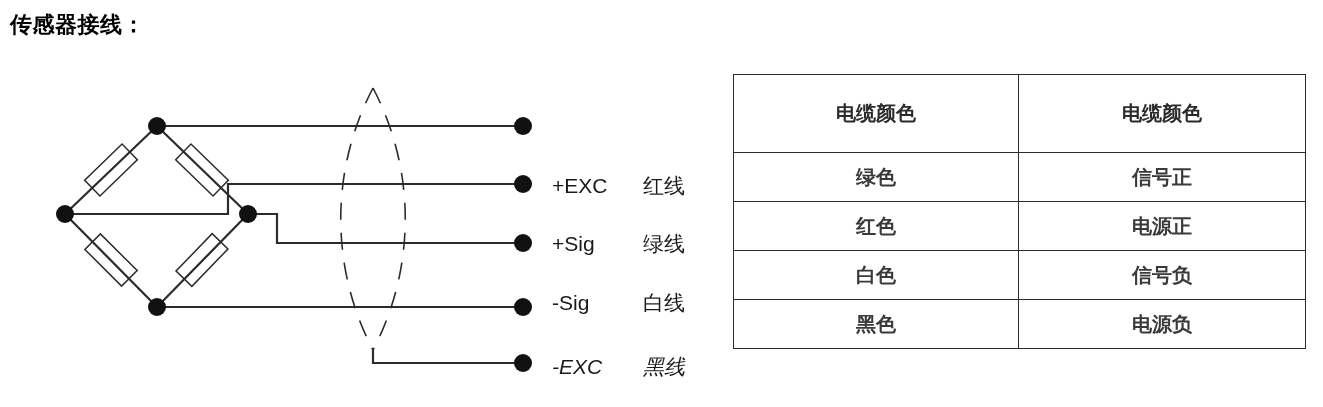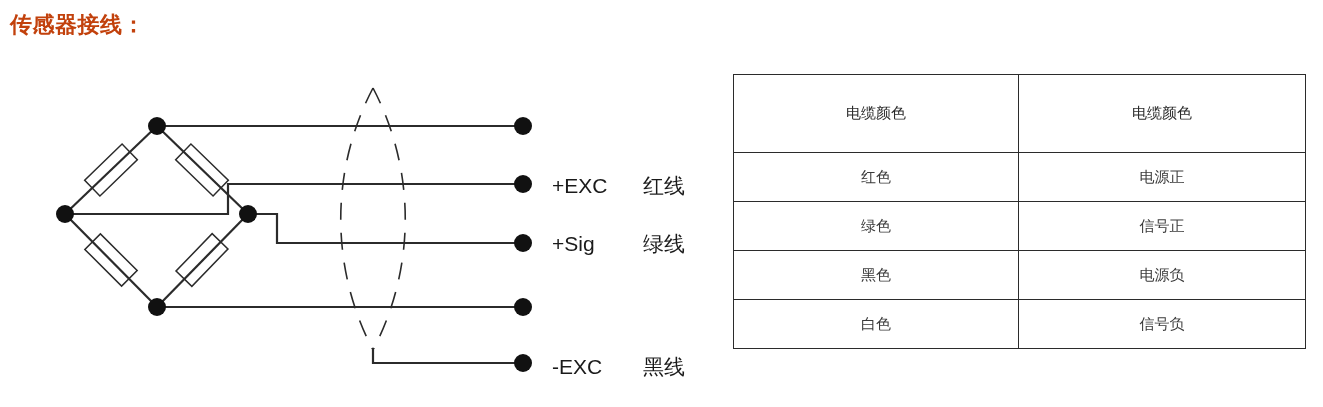--- a/index.html
+++ b/index.html
@@ -16,21 +16,21 @@
     overflow: hidden;
   }
 
   #page-title {
     position: absolute;
     left: 10px;
     top: 10px;
     font-size: 22px;
     font-weight: bold;
     letter-spacing: 0.5px;
-    color: #c2410c;
+    color: #000000;
     white-space: nowrap;
   }
 
   #wiring-diagram {
     position: absolute;
     left: 0;
     top: 60px;
     width: 720px;
     height: 340px;
   }
@@ -59,22 +59,22 @@
     left: 733px;
     top: 74px;
     width: 572px;
     border-collapse: collapse;
     table-layout: fixed;
   }
   #cable-table th,
   #cable-table td {
     border: 1.6px solid #2b2b2b;
     text-align: center;
-    font-weight: normal;
-    font-size: 15px;
+    font-weight: bold;
+    font-size: 20px;
     color: #3a3a3a;
     padding: 0;
   }
   #cable-table th {
     height: 77px;
     color: #2b2b2b;
   }
   #cable-table td {
     height: 48px;
   }
@@ -136,49 +136,52 @@
   </svg>
 
   <div class="terminal-label" style="left:552px; top:115px;">
     <span class="sig-name">+EXC</span><span class="wire-color">红线</span>
   </div>
 
   <div class="terminal-label" style="left:552px; top:173px;">
     <span class="sig-name">+Sig</span><span class="wire-color">绿线</span>
   </div>
 
+  <div class="terminal-label" style="left:552px; top:232px;">
+    <span class="sig-name">-Sig</span><span class="wire-color">白线</span>
+  </div>
 
-  <div class="terminal-label" style="left:552px; top:296px;">
+  <div class="terminal-label" style="left:552px; top:296px;font-style:italic;">
     <span class="sig-name">-EXC</span><span class="wire-color">黑线</span>
   </div>
 
 </div>
 
 <table id="cable-table">
   <colgroup>
     <col class="col-color">
     <col class="col-def">
   </colgroup>
   <thead>
     <tr>
       <th>电缆颜色</th>
       <th>电缆颜色</th>
     </tr>
   </thead>
   <tbody>
     <tr>
+      <td>绿色</td>
+      <td>信号正</td>
+    </tr>
+    <tr>
       <td>红色</td>
       <td>电源正</td>
     </tr>
     <tr>
-      <td>绿色</td>
-      <td>信号正</td>
+      <td>白色</td>
+      <td>信号负</td>
     </tr>
     <tr>
       <td>黑色</td>
       <td>电源负</td>
     </tr>
-    <tr>
-      <td>白色</td>
-      <td>信号负</td>
-    </tr>
   </tbody>
 </table>
 
 </body></html>

